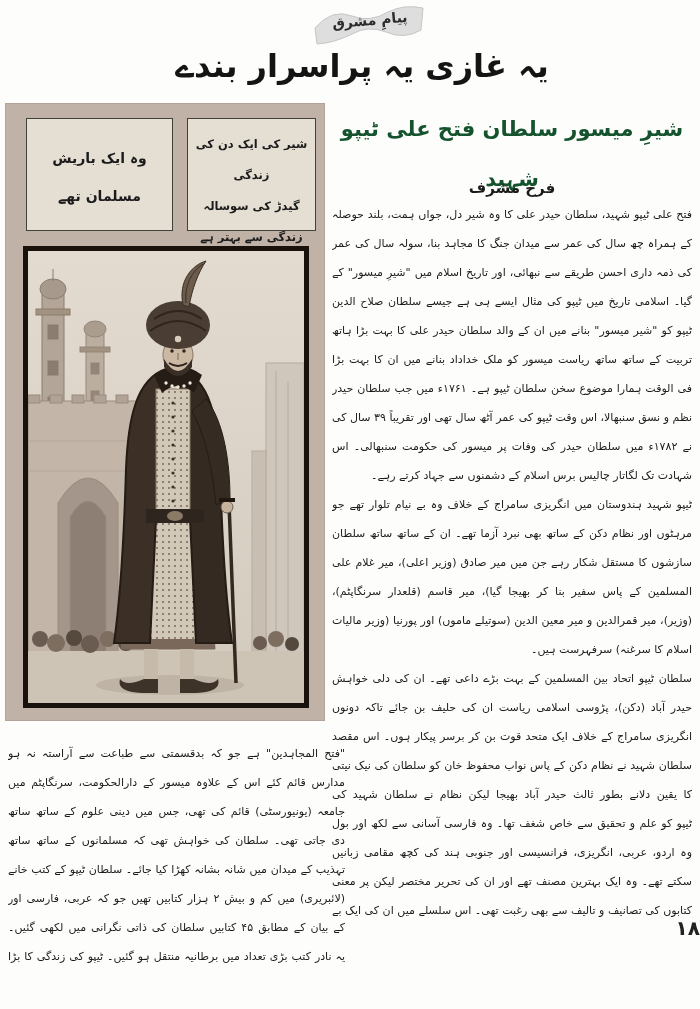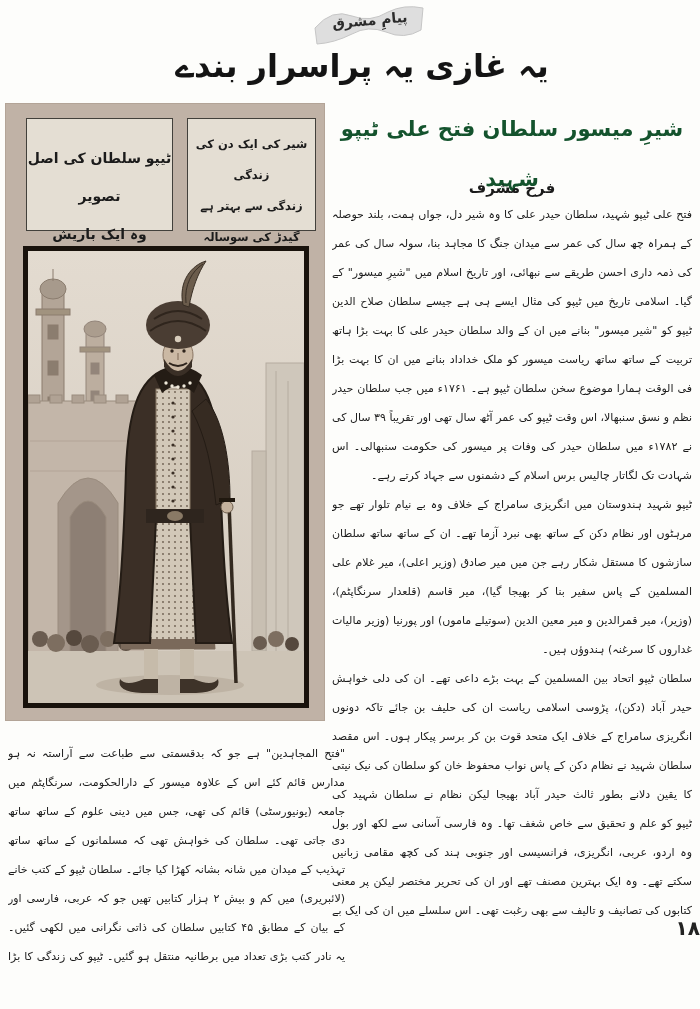--- a/index.html
+++ b/index.html
@@ -41,27 +41,26 @@
     <svg width="114" height="46" viewBox="0 0 114 46">
       <path d="M3,28 Q20,8 40,16 Q58,23 76,12 Q92,4 111,8 L109,30 Q92,40 74,32 Q56,25 40,34 Q22,43 5,44 Z" fill="#dedede" stroke="#c6c6c6" stroke-width="1"></path>
       <text x="58" y="25" text-anchor="middle" font-size="14" font-weight="bold" fill="#2b2b2b" transform="rotate(-5 58 22)" direction="rtl">پیامِ مشرق</text>
     </svg>
   </div>
 
   <div id="main-title" class="abs urdu">یہ غازی یہ پراسرار بندے</div>
 
   <div id="panel" class="abs">
     <div id="capbox-photo" class="capbox urdu">
-        <div class="capline urdu">ٹیپو سلطان کی اصل تصویر</div>
         <div class="capline urdu">وہ ایک باریش مسلمان تھے</div>
       </div>
     <div id="capbox-quote" class="capbox urdu">
         <div class="capline urdu">شیر کی ایک دن کی زندگی</div>
+        <div class="capline urdu">گیدڑ کی سوسالہ</div>
         <div class="capline urdu">زندگی سے بہتر ہے</div>
-        <div class="capline urdu">گیدڑ کی سوسالہ</div>
       </div>
 
     <div id="portrait-frame" class="abs">
       <svg width="276" height="452" viewBox="0 0 276 452">
         <defs>
           <pattern id="dots" width="6" height="6" patternUnits="userSpaceOnUse">
             <rect width="6" height="6" fill="#d2c8b8"></rect>
             <circle cx="3" cy="3" r="0.9" fill="#6b5c4e"></circle>
           </pattern>
           <linearGradient id="sky" x1="0" y1="0" x2="0" y2="1">
@@ -196,21 +195,21 @@
       <div class="bline urdu">تربیت کے ساتھ ساتھ ریاست میسور کو ملک خداداد بنانے میں ان کا بہت بڑا حصہ ہے لیکن</div>
       <div class="bline urdu">فی الوقت ہمارا موضوع سخن سلطان ٹیپو ہے۔ ۱۷۶۱ء میں جب سلطان حیدر علی نے میسور کا</div>
       <div class="bline urdu">نظم و نسق سنبھالا، اس وقت ٹیپو کی عمر آٹھ سال تھی اور تقریباً ۳۹ سال کی عمر میں ٹیپو</div>
       <div class="bline urdu">نے ۱۷۸۲ء میں سلطان حیدر کی وفات پر میسور کی حکومت سنبھالی۔ اس طرح وہ اپنی</div>
       <div class="bline urdu pend">شہادت تک لگاتار چالیس برس اسلام کے دشمنوں سے جہاد کرتے رہے۔</div>
       <div class="bline urdu">ٹیپو شہید ہندوستان میں انگریزی سامراج کے خلاف وہ بے نیام تلوار تھے جو بیک وقت</div>
       <div class="bline urdu">مرہٹوں اور نظام دکن کے ساتھ بھی نبرد آزما تھے۔ ان کے ساتھ ساتھ سلطان اندرونی</div>
       <div class="bline urdu">سازشوں کا مستقل شکار رہے جن میں میر صادق (وزیر اعلی)، میر غلام علی لنگڑا (خلیفة</div>
       <div class="bline urdu">المسلمین کے پاس سفیر بنا کر بھیجا گیا)، میر قاسم (قلعدار سرنگاپٹم)، بدرالزمان ناظر</div>
       <div class="bline urdu">(وزیر)، میر قمرالدین و میر معین الدین (سوتیلے ماموں) اور پورنیا (وزیر مالیات و</div>
-      <div class="bline urdu pend">غداروں کا سرغنہ) ہندوؤں ہیں۔</div>
+      <div class="bline urdu pend">اسلام کا سرغنہ) سرفہرست ہیں۔</div>
       <div class="bline urdu">سلطان ٹیپو اتحاد بین المسلمین کے بہت بڑے داعی تھے۔ ان کی دلی خواہش تھی کہ</div>
       <div class="bline urdu">حیدر آباد (دکن)، پڑوسی اسلامی ریاست ان کی حلیف بن جائے تاکہ دونوں مسلم ریاستیں</div>
       <div class="bline urdu">انگریزی سامراج کے خلاف ایک متحد قوت بن کر برسر پیکار ہوں۔ اس مقصد کے تحت</div>
       <div class="bline urdu">سلطان شہید نے نظام دکن کے پاس نواب محفوظ خان کو سلطان کی نیک نیتی اور خلوص</div>
       <div class="bline urdu">کا یقین دلانے بطور ثالث حیدر آباد بھیجا لیکن نظام نے سلطان شہید کی پیشکش کو نظر انداز</div>
       <div class="bline urdu">ٹیپو کو علم و تحقیق سے خاص شغف تھا۔ وہ فارسی آسانی سے لکھ اور بول سکتے تھے، اس کے علاوہ</div>
       <div class="bline urdu">وہ اردو، عربی، انگریزی، فرانسیسی اور جنوبی ہند کی کچھ مقامی زبانیں مہارت کے ساتھ بول</div>
       <div class="bline urdu">سکتے تھے۔ وہ ایک بہترین مصنف تھے اور ان کی تحریر مختصر لیکن پر معنی ہوتی تھی۔ انہیں</div>
       <div class="bline urdu">کتابوں کی تصانیف و تالیف سے بھی رغبت تھی۔ اس سلسلے میں ان کی ایک بے مثال تالیف</div>
     </div>

